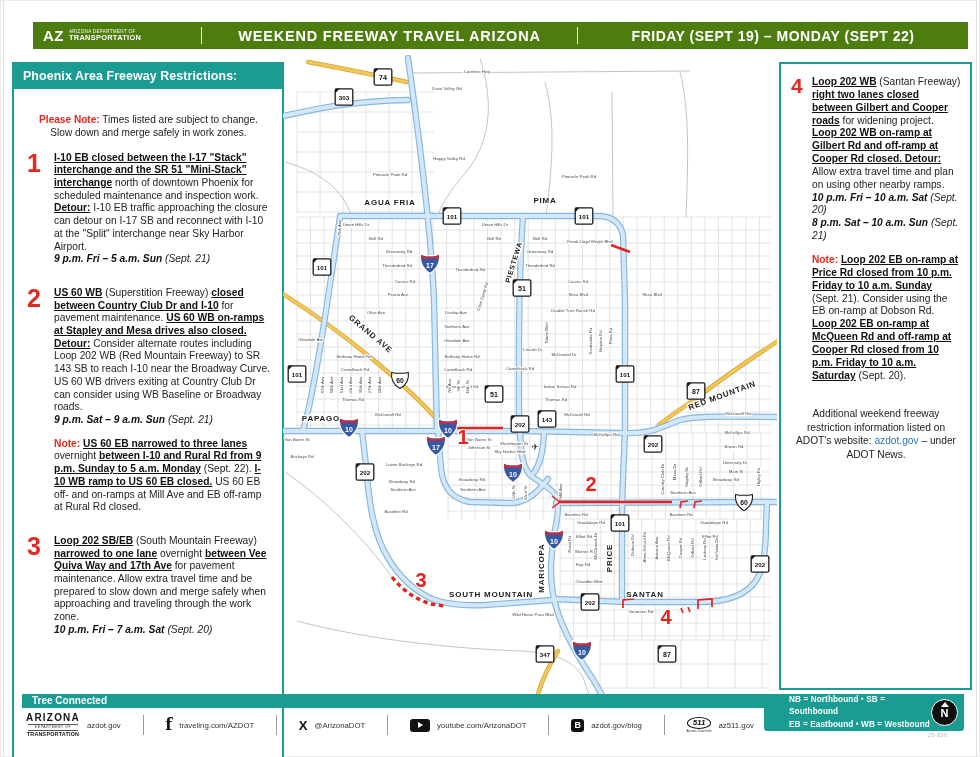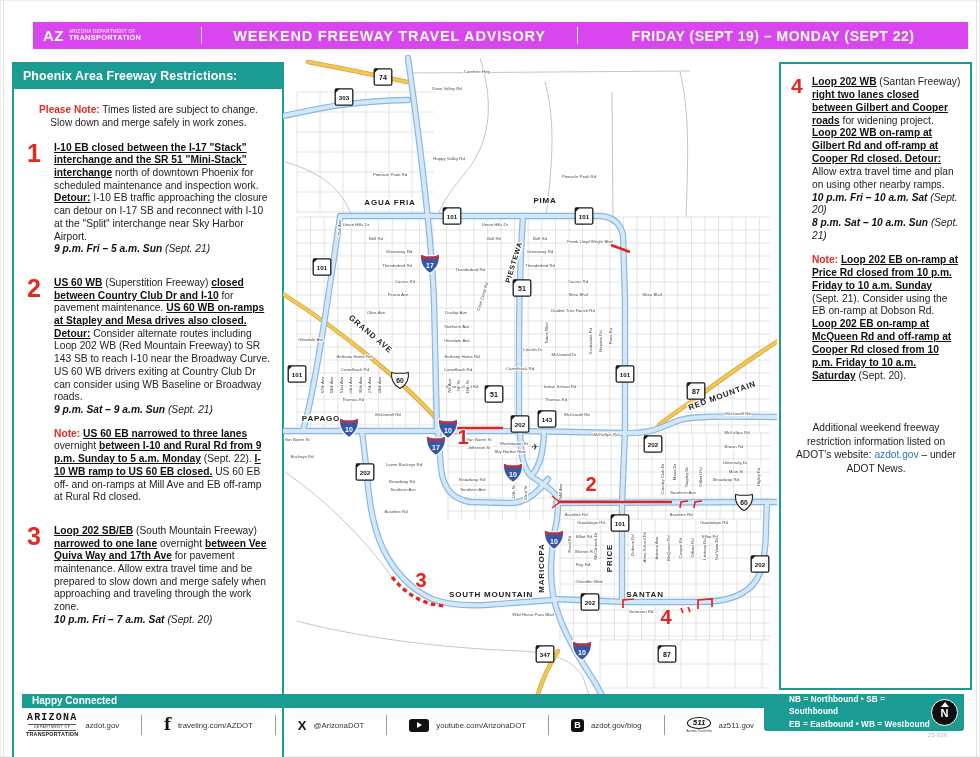--- a/index.html
+++ b/index.html
@@ -1,72 +1,72 @@
 <!DOCTYPE html>
 <html><head>
 <meta charset="utf-8">
 <style>
   html,body{margin:0;padding:0;background:#fff;}
   .page{position:relative;width:980px;height:757px;background:#fff;overflow:hidden;
         font-family:"Liberation Sans",sans-serif;box-shadow:inset 0 0 0 1px #ececec;}
   .edge{position:absolute;top:0;bottom:0;width:1px;background:#e2e2e2;}
   
-  .topbar{position:absolute;left:33px;top:22px;right:12px;height:27px;background:#d946ef;
+  .topbar{position:absolute;left:33px;top:22px;right:12px;height:27px;background:#4d7c0f;
           display:flex;align-items:center;color:#fff;}
   .logo{display:flex;align-items:center;gap:5px;padding:0 10px;width:148px;flex:none;}
   .logo-az{font-weight:bold;font-size:15px;letter-spacing:.5px;line-height:1;}
   .logo-text{line-height:1.1;}
   .logo-dept{font-size:4.6px;letter-spacing:.3px;}
   .logo-name{font-size:7.4px;font-weight:bold;letter-spacing:.3px;}
   .topbar-divider{width:1px;height:17px;background:rgba(255,255,255,.9);flex:none;}
   .topbar-title{flex:1;margin:0;text-align:center;font-size:14.5px;font-weight:bold;letter-spacing:.8px;}
   .topbar-dates{width:390px;flex:none;text-align:center;font-size:14px;font-weight:bold;letter-spacing:.5px;}
   
   .panel{position:absolute;background:#fff;border:2px solid #1A9C92;box-sizing:border-box;}
   .left-panel{left:12px;top:62px;width:272px;height:730px;}
   .right-panel{left:779px;top:62px;width:193px;height:628px;}
   .panel-title{background:#1A9C92;color:#fff;font-weight:bold;font-size:12.4px;
                padding:5px 8px 6px 9px;letter-spacing:.1px;}
   .left-body{padding:10px 12px 0 13px;}
   .right-body{padding:12px 9px 0 10px;}
-  .please-note{text-align:center;font-size:10.1px;line-height:1.32;margin:4px 4px 12px 4px;color:#222;}
+  .please-note{text-align:center;font-size:10.1px;line-height:1.32;margin:14px 4px 12px 4px;color:#222;}
   .item{display:flex;margin-bottom:10px;}
   .item-num{width:27px;flex:none;color:#E22A20;font-weight:bold;font-size:25px;line-height:.95;}
   .right-panel .item-num{width:21px;font-size:21px;}
   .item-paras{flex:1;font-size:10.25px;line-height:1.24;color:#232323;}
   .right-panel .item-paras{font-size:10.2px;line-height:1.26;}
   .item-paras p{margin:0 0 11px 0;}
   .seg-n{}
   .seg-b{font-weight:bold;color:#101010;text-decoration:underline;}
   .seg-i{font-style:italic;}
   .seg-bi{font-weight:bold;font-style:italic;color:#101010;}
   .seg-r{font-weight:bold;color:#E22A20;}
   .seg-a{color:#2E74B5;}
-  .additional{margin-top:28px;text-align:center;font-size:10.2px;line-height:1.32;color:#232323;padding:0 2px;}
+  .additional{margin-top:14px;text-align:center;font-size:10.2px;line-height:1.32;color:#232323;padding:0 2px;}
   
   .map{position:absolute;left:283px;top:55px;width:494px;height:642px;}
   .map svg{display:block;width:100%;height:100%;}
   
   .stay-bar{position:absolute;left:22px;top:694px;width:942px;height:14px;background:#1A9C92;
             color:#fff;font-weight:bold;font-size:10px;line-height:14px;padding-left:10px;box-sizing:border-box;}
   .legend-box{position:absolute;left:764px;top:694px;width:200px;height:37px;background:#1A9C92;
               display:flex;align-items:center;color:#fff;border-radius:0 0 3px 3px;}
   .legend-lines{flex:1;padding-left:25px;font-size:8.2px;font-weight:bold;line-height:1.5;letter-spacing:.1px;}
   .compass{width:25px;height:25px;flex:none;margin-right:6px;border-radius:50%;background:#101010;
            border:1.5px solid #fff;position:relative;}
   .compass-arrow{position:absolute;left:50%;top:2px;transform:translateX(-50%);
                  width:0;height:0;border-left:4px solid transparent;border-right:4px solid transparent;
                  border-bottom:5px solid #fff;}
   .compass-n{position:absolute;left:0;right:0;top:7px;text-align:center;color:#fff;font-weight:bold;font-size:11px;}
   .social-row{position:absolute;left:26px;top:710px;width:728px;height:30px;
               display:flex;align-items:center;justify-content:space-between;}
   .social-item{display:flex;align-items:center;gap:7px;color:#333;font-size:7.8px;}
   .social-sep{width:1px;height:20px;background:#9a9a9a;}
   .flogo{text-align:center;color:#161616;line-height:1;}
-  .flogo-1{font-size:10px;font-weight:bold;letter-spacing:1.2px;font-family:Liberation Mono, monospace;}
+  .flogo-1{font-size:10px;font-weight:bold;letter-spacing:1.2px;}
   .flogo-2{font-size:3.4px;letter-spacing:.6px;border-top:.5px solid #555;border-bottom:.5px solid #555;
            padding:.6px 0;margin:1px 2px;}
   .flogo-3{font-size:5.4px;font-weight:bold;letter-spacing:.2px;}
   .icon-facebook{font-family:"DejaVu Serif",serif;font-weight:bold;font-size:16px;color:#111;line-height:1;}
   .icon-x{font-weight:bold;font-size:13px;color:#111;line-height:1;}
   .icon-youtube{width:20px;height:13px;background:#111;border-radius:3px;position:relative;}
   .icon-youtube::after{content:"";position:absolute;left:8px;top:3.5px;width:0;height:0;
       border-top:3px solid transparent;border-bottom:3px solid transparent;border-left:5px solid #fff;}
   .icon-blogger{width:13px;height:13px;background:#111;border-radius:3px;color:#fff;font-weight:bold;
       font-size:9px;text-align:center;line-height:13px;}
@@ -85,21 +85,21 @@
 
   <header class="topbar">
     <div class="logo">
       <div class="logo-az">AZ</div>
       <div class="logo-text">
         <div class="logo-dept">ARIZONA DEPARTMENT OF</div>
         <div class="logo-name">TRANSPORTATION</div>
       </div>
     </div>
     <div class="topbar-divider"></div>
-    <h1 class="topbar-title">WEEKEND FREEWAY TRAVEL ADVISORY</h1>
+    <h1 class="topbar-title">WEEKEND FREEWAY TRAVEL ARIZONA</h1>
     <div class="topbar-divider"></div>
     <div class="topbar-dates">FRIDAY (SEPT 19) – MONDAY (SEPT 22)</div>
   </header>
 
   <aside class="panel left-panel">
     <div class="panel-title">Phoenix Area Freeway Restrictions:</div>
     <div class="left-body">
       <p class="please-note"><span class="seg-r">Please Note:</span><span class="seg-n"> Times listed are subject to change. Slow down and merge safely in work zones.</span></p>
       <div id="left-items">
           <div class="item">
@@ -618,21 +618,21 @@
               <p><span class="seg-r">Note:</span><span class="seg-n"> </span><span class="seg-b">Loop 202 EB on-ramp at Price Rd closed from 10 p.m. Friday to 10 a.m. Sunday</span><span class="seg-n"> (Sept. 21). Consider using the EB on-ramp at Dobson Rd. </span><span class="seg-b">Loop 202 EB on-ramp at McQueen Rd and off-ramp at Cooper Rd closed from 10 p.m. Friday to 10 a.m. Saturday</span><span class="seg-n"> (Sept. 20).</span></p>
             </div>
           </div>
         </div>
       <p class="additional"><span class="seg-n">Additional weekend freeway restriction information listed on ADOT's website: </span><span class="seg-a">azdot.gov</span><span class="seg-n"> – under ADOT News.</span></p>
     </div>
   </aside>
 
   <footer>
     <div class="stay-bar">
-      <span>Happy Connected</span>
+      <span>Tree Connected</span>
     </div>
     <div class="legend-box">
       <div class="legend-lines">
         <div>NB = Northbound • SB = Southbound</div>
         <div>EB = Eastbound  • WB = Westbound</div>
       </div>
       <div class="compass">
         <div class="compass-arrow"></div>
         <div class="compass-n">N</div>
       </div>

